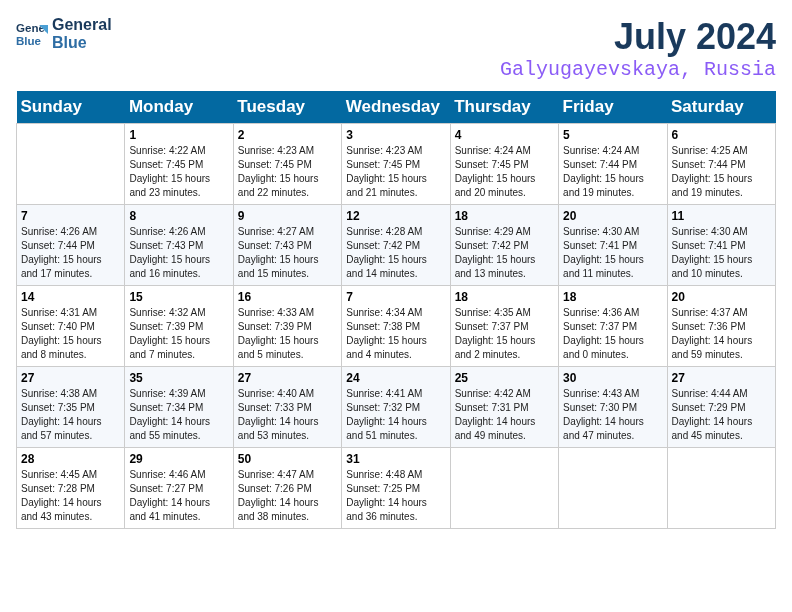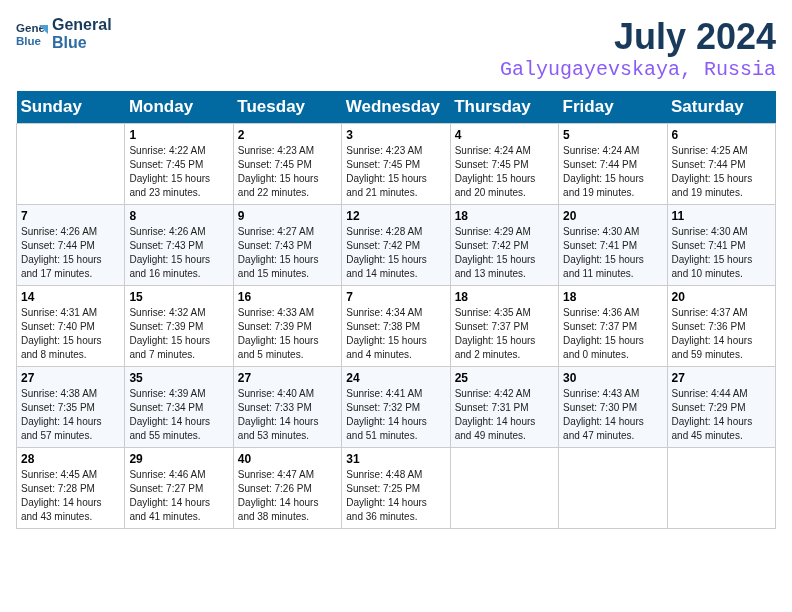--- a/index.html
+++ b/index.html
@@ -233,21 +233,21 @@
       <tr>
         <td>
           <div class="day-num">28</div>
           <div class="day-info">Sunrise: 4:45 AM<br>Sunset: 7:28 PM<br>Daylight: 14 hours and 43 minutes.</div>
         </td>
         <td>
           <div class="day-num">29</div>
           <div class="day-info">Sunrise: 4:46 AM<br>Sunset: 7:27 PM<br>Daylight: 14 hours and 41 minutes.</div>
         </td>
         <td>
-          <div class="day-num">40</div>
+          <div class="day-num">50</div>
           <div class="day-info">Sunrise: 4:47 AM<br>Sunset: 7:26 PM<br>Daylight: 14 hours and 38 minutes.</div>
         </td>
         <td>
           <div class="day-num">31</div>
           <div class="day-info">Sunrise: 4:48 AM<br>Sunset: 7:25 PM<br>Daylight: 14 hours and 36 minutes.</div>
         </td>
         <td class="empty-cell"></td>
         <td class="empty-cell"></td>
         <td class="empty-cell"></td>
       </tr>

